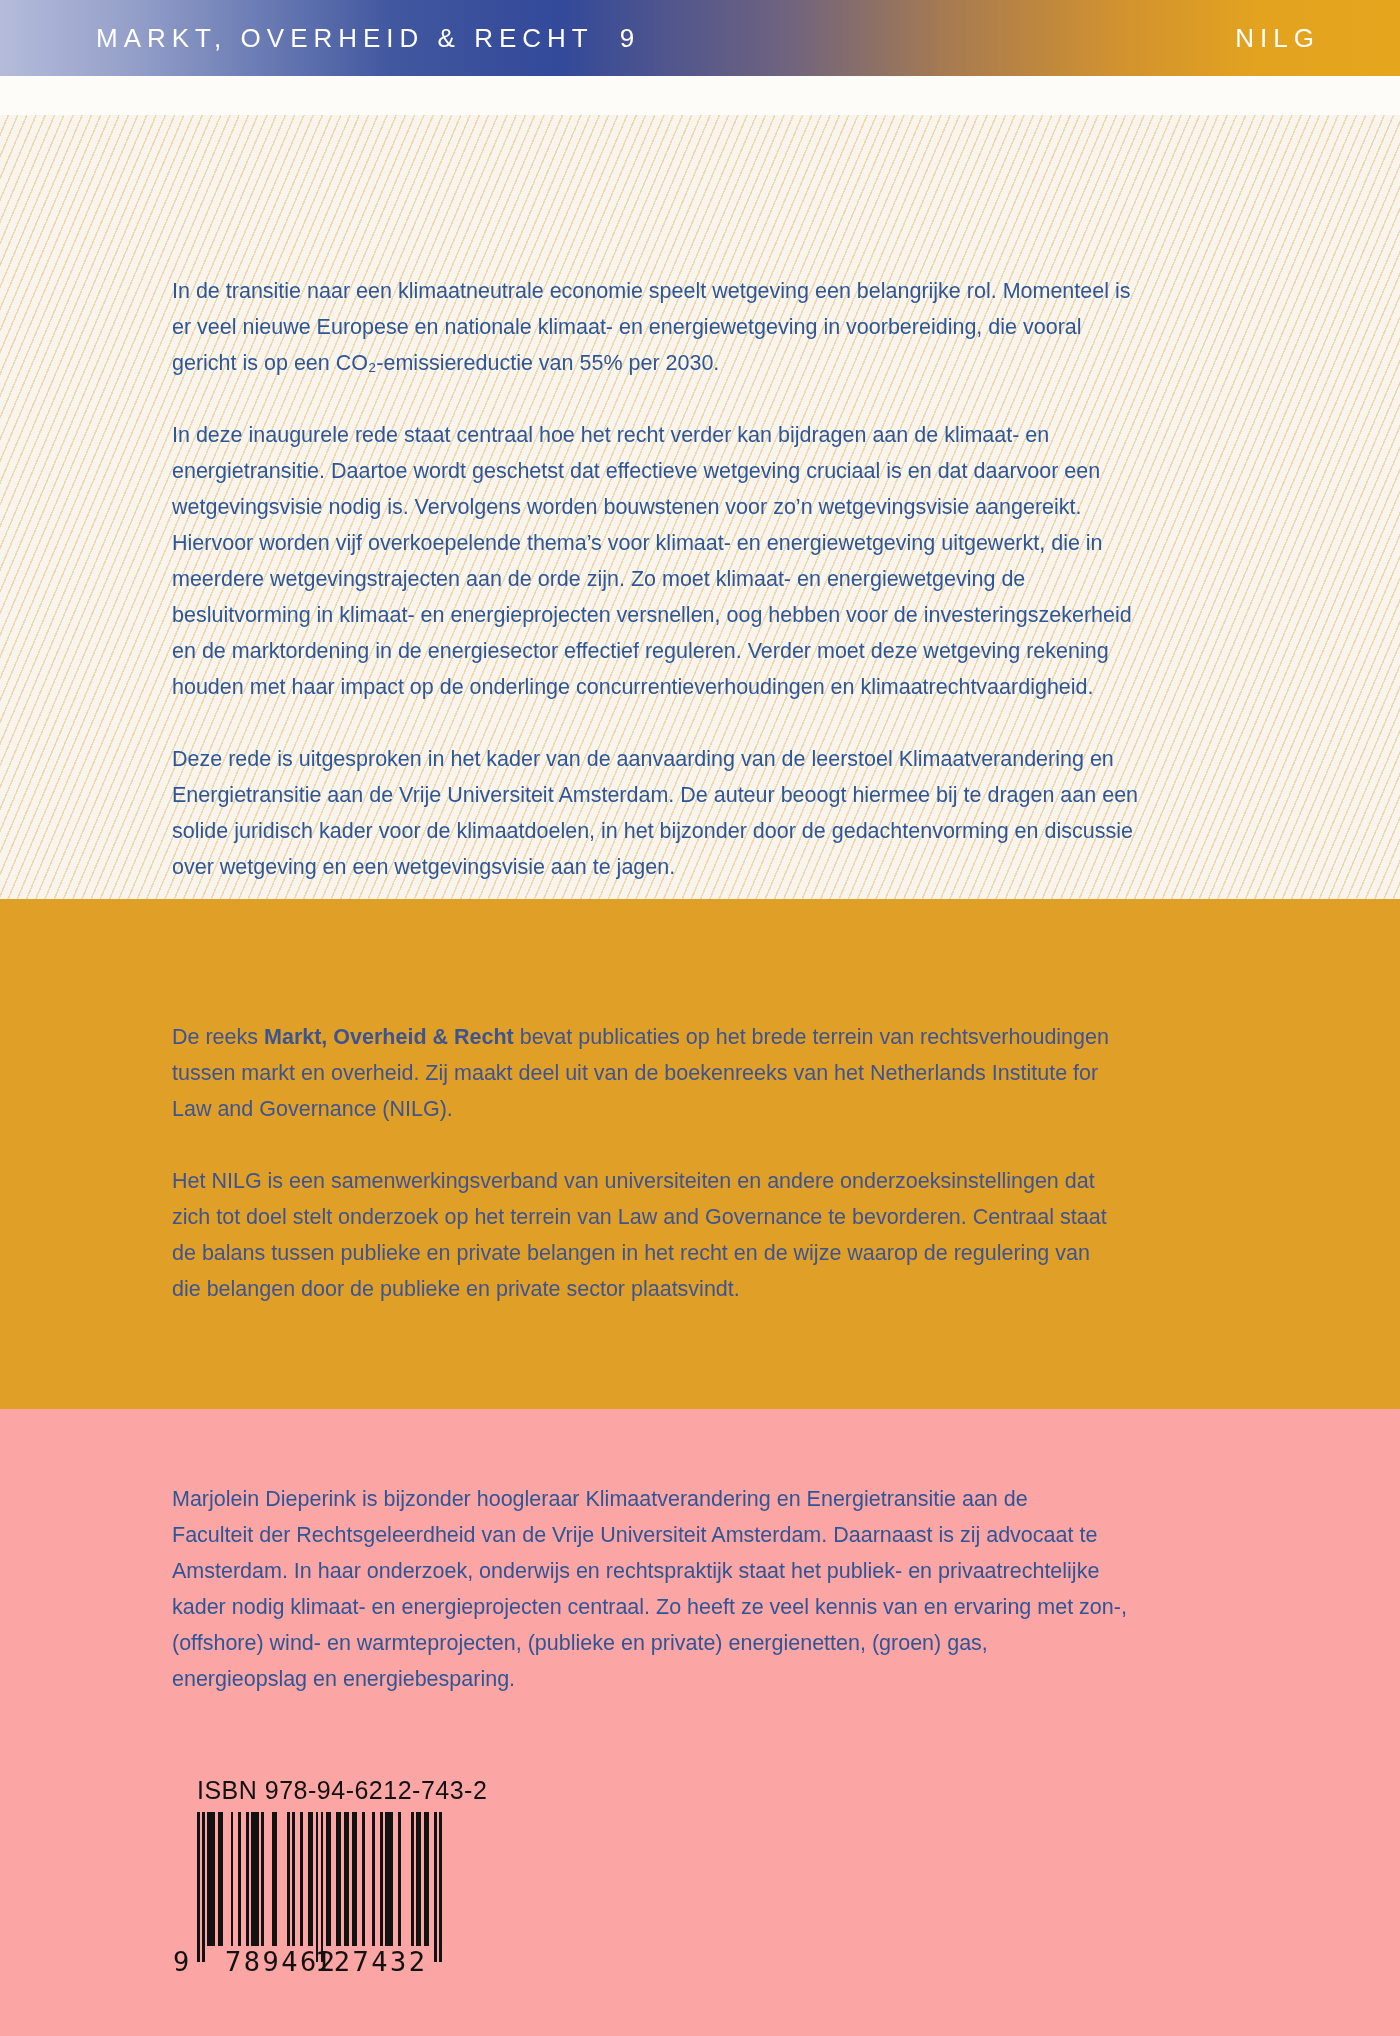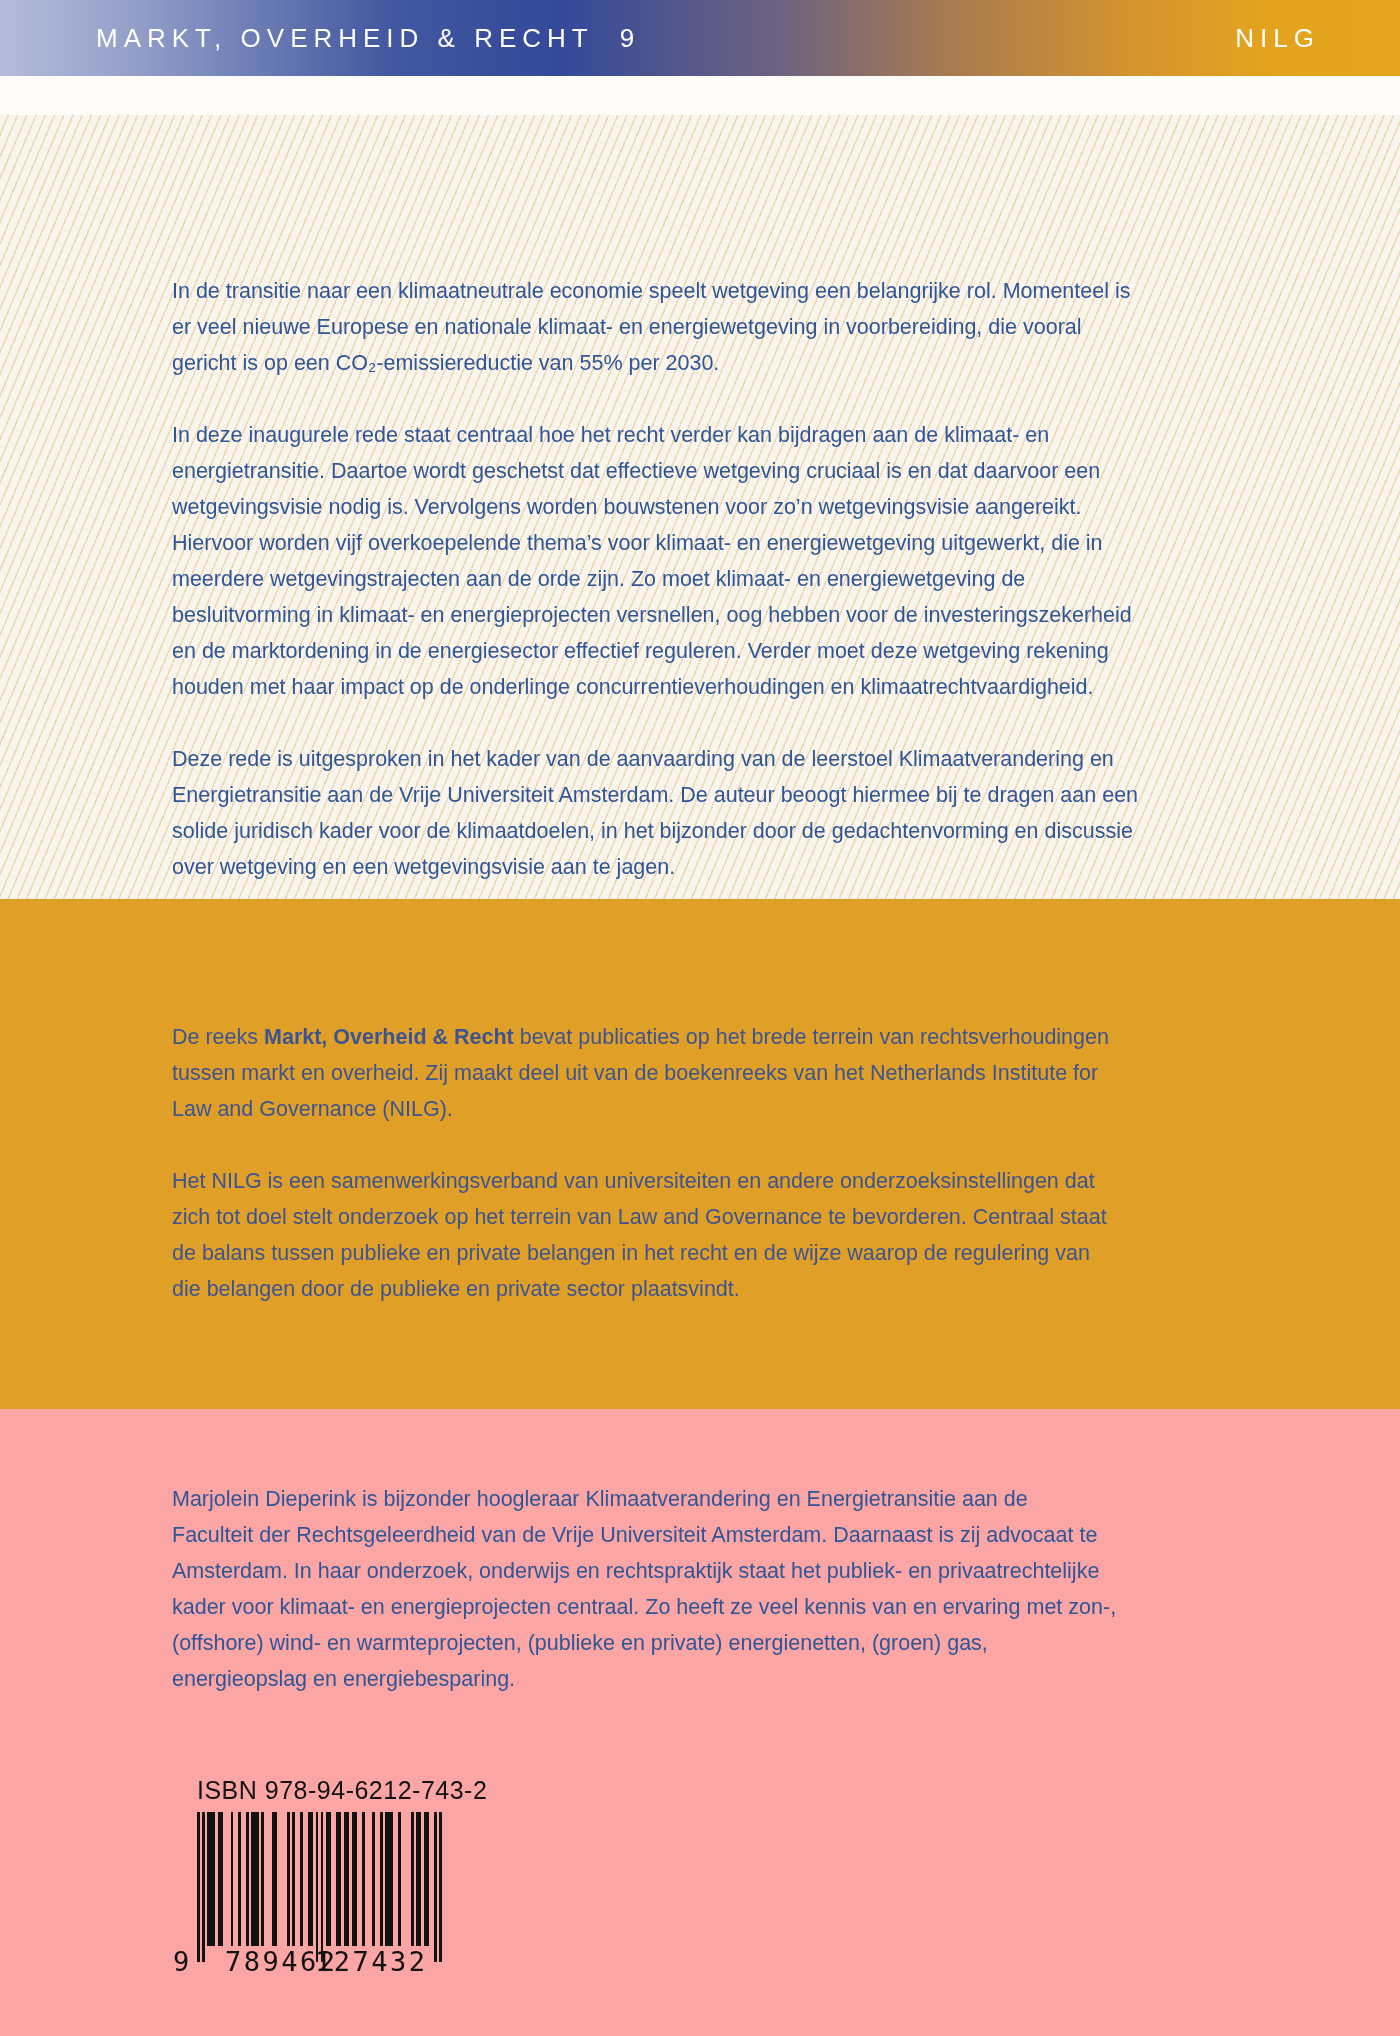--- a/index.html
+++ b/index.html
@@ -110,21 +110,21 @@
     <div class="line">de balans tussen publieke en private belangen in het recht en de wijze waarop de regulering van</div>
     <div class="line">die belangen door de publieke en private sector plaatsvindt.</div>
   </div>
 </div>
 
 <div class="bottom">
   <div class="para">
     <div class="line">Marjolein Dieperink is bijzonder hoogleraar Klimaatverandering en Energietransitie aan de</div>
     <div class="line">Faculteit der Rechtsgeleerdheid van de Vrije Universiteit Amsterdam. Daarnaast is zij advocaat te</div>
     <div class="line">Amsterdam. In haar onderzoek, onderwijs en rechtspraktijk staat het publiek- en privaatrechtelijke</div>
-    <div class="line">kader voor klimaat- en energieprojecten centraal. Zo heeft ze veel kennis van en ervaring met zon-,</div>
+    <div class="line">kader nodig klimaat- en energieprojecten centraal. Zo heeft ze veel kennis van en ervaring met zon-,</div>
     <div class="line">(offshore) wind- en warmteprojecten, (publieke en private) energienetten, (groen) gas,</div>
     <div class="line">energieopslag en energiebesparing.</div>
   </div>
 
   <div class="isbn-block">
     <div class="isbn-label">ISBN 978-94-6212-743-2</div>
     <div class="barcode">
       <svg width="245" height="150" viewBox="0 0 95 100" preserveAspectRatio="none" shape-rendering="crispEdges" fill="#121212">
           <rect x="0" y="0" width="1" height="100"></rect>
           <rect x="2" y="0" width="1" height="100"></rect>

